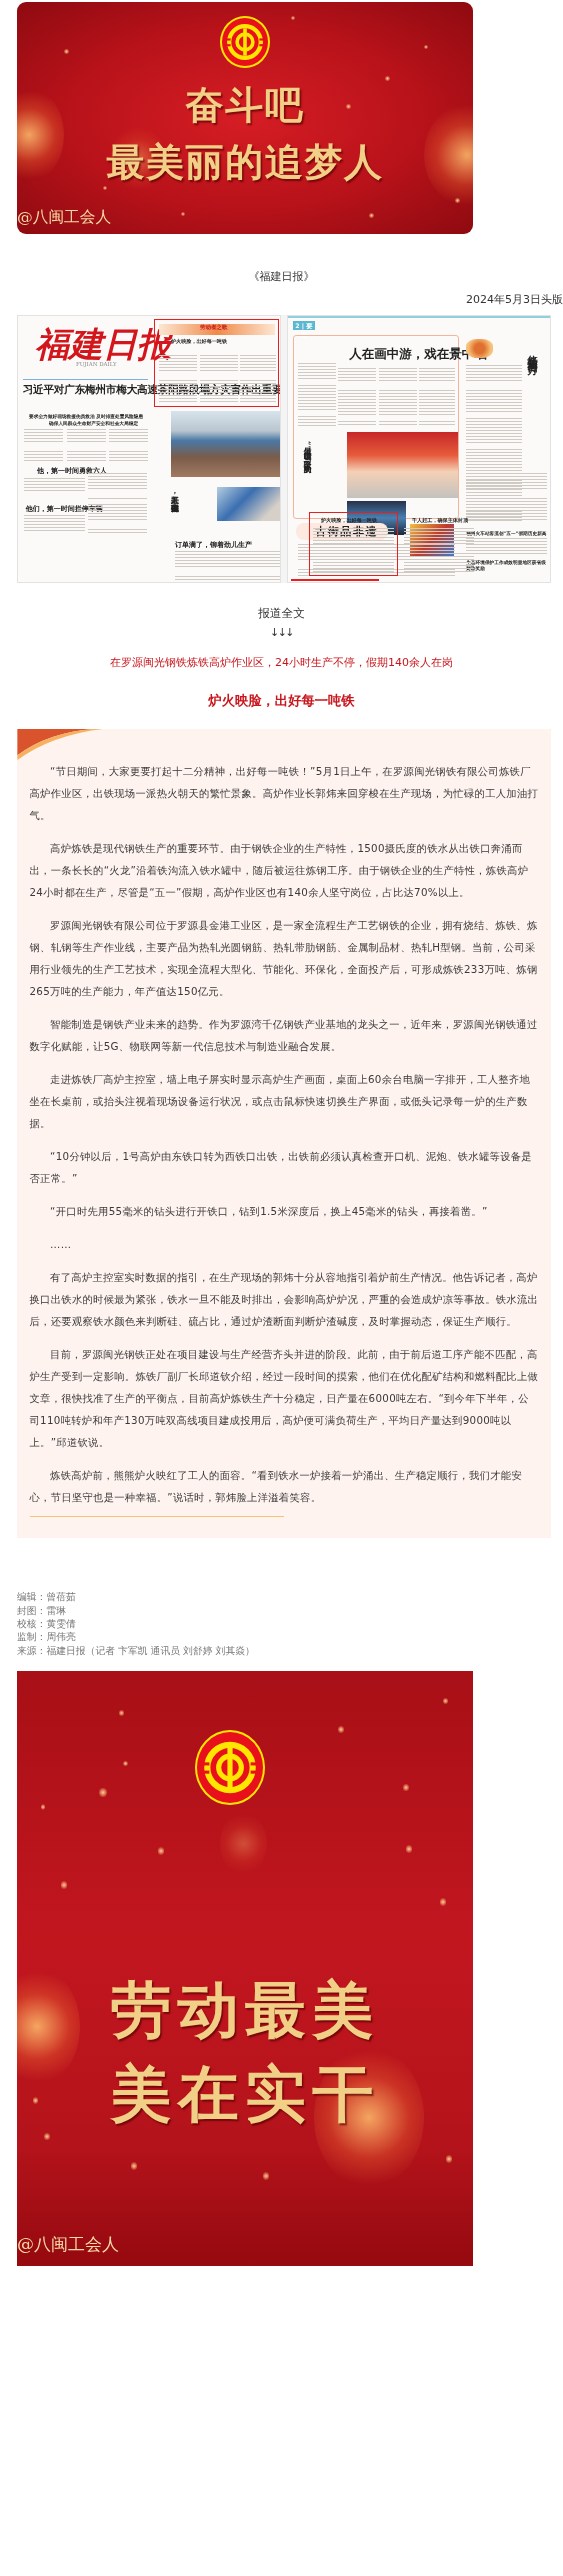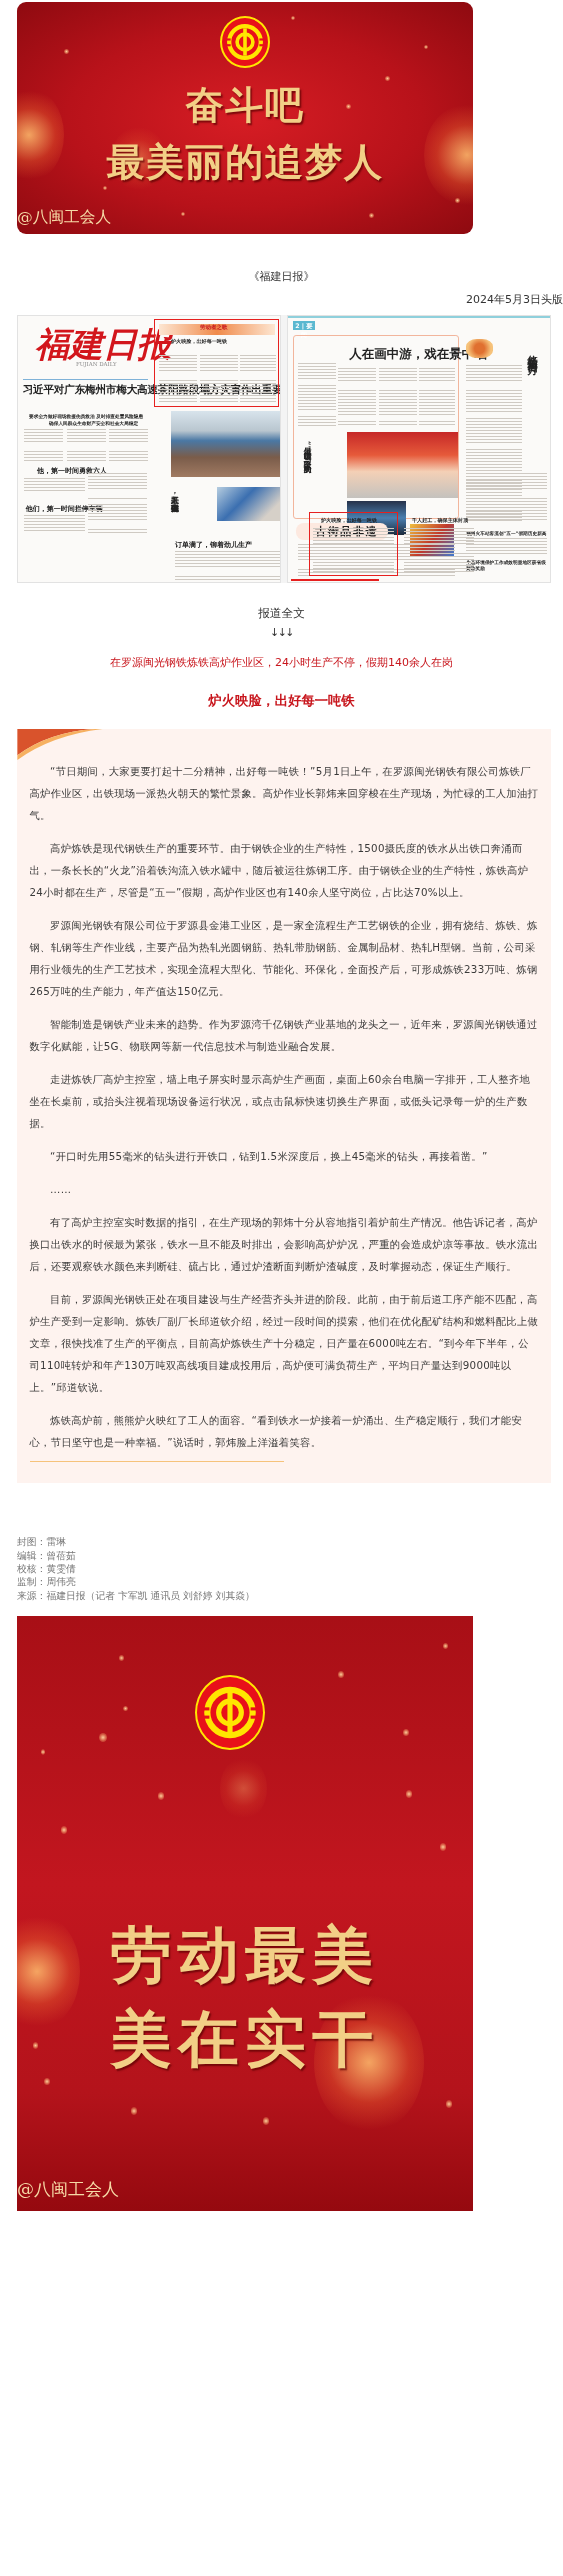--- a/index.html
+++ b/index.html
@@ -204,31 +204,32 @@
     <svg width="86" height="31" viewBox="0 0 110 40">
       <path d="M0 0 L100 0 Q40 4 0 34 Z" fill="#d9532c"></path>
       <path d="M0 34 Q40 4 100 0 L110 0 Q44 8 0 40 Z" fill="#f6b060"></path>
     </svg>
   </div>
   <p>“节日期间，大家更要打起十二分精神，出好每一吨铁！”5月1日上午，在罗源闽光钢铁有限公司炼铁厂高炉作业区，出铁现场一派热火朝天的繁忙景象。高炉作业长郭炜来回穿梭在生产现场，为忙碌的工人加油打气。</p>
   <p>高炉炼铁是现代钢铁生产的重要环节。由于钢铁企业的生产特性，1500摄氏度的铁水从出铁口奔涌而出，一条长长的“火龙”沿着铁沟流入铁水罐中，随后被运往炼钢工序。由于钢铁企业的生产特性，炼铁高炉24小时都在生产，尽管是“五一”假期，高炉作业区也有140余人坚守岗位，占比达70%以上。</p>
   <p>罗源闽光钢铁有限公司位于罗源县金港工业区，是一家全流程生产工艺钢铁的企业，拥有烧结、炼铁、炼钢、轧钢等生产作业线，主要产品为热轧光圆钢筋、热轧带肋钢筋、金属制品材、热轧H型钢。当前，公司采用行业领先的生产工艺技术，实现全流程大型化、节能化、环保化，全面投产后，可形成炼铁233万吨、炼钢265万吨的生产能力，年产值达150亿元。</p>
   <p>智能制造是钢铁产业未来的趋势。作为罗源湾千亿钢铁产业基地的龙头之一，近年来，罗源闽光钢铁通过数字化赋能，让5G、物联网等新一代信息技术与制造业融合发展。</p>
   <p>走进炼铁厂高炉主控室，墙上电子屏实时显示高炉生产画面，桌面上60余台电脑一字排开，工人整齐地坐在长桌前，或抬头注视着现场设备运行状况，或点击鼠标快速切换生产界面，或低头记录每一炉的生产数据。</p>
+  <p>“10分钟以后，1号高炉由东铁口转为西铁口出铁，出铁前必须认真检查开口机、泥炮、铁水罐等设备是否正常。”</p>
   <p>“开口时先用55毫米的钻头进行开铁口，钻到1.5米深度后，换上45毫米的钻头，再接着凿。”</p>
   <p class="ellipsis">……</p>
   <p>有了高炉主控室实时数据的指引，在生产现场的郭炜十分从容地指引着炉前生产情况。他告诉记者，高炉换口出铁水的时候最为紧张，铁水一旦不能及时排出，会影响高炉炉况，严重的会造成炉凉等事故。铁水流出后，还要观察铁水颜色来判断硅、硫占比，通过炉渣断面判断炉渣碱度，及时掌握动态，保证生产顺行。</p>
   <p>目前，罗源闽光钢铁正处在项目建设与生产经营齐头并进的阶段。此前，由于前后道工序产能不匹配，高炉生产受到一定影响。炼铁厂副厂长邱道钦介绍，经过一段时间的摸索，他们在优化配矿结构和燃料配比上做文章，很快找准了生产的平衡点，目前高炉炼铁生产十分稳定，日产量在6000吨左右。“到今年下半年，公司110吨转炉和年产130万吨双高线项目建成投用后，高炉便可满负荷生产，平均日产量达到9000吨以上。”邱道钦说。</p>
   <p style="margin-bottom:0">炼铁高炉前，熊熊炉火映红了工人的面容。“看到铁水一炉接着一炉涌出、生产稳定顺行，我们才能安心，节日坚守也是一种幸福。”说话时，郭炜脸上洋溢着笑容。</p>
   <div class="end-rule"></div>
 </div>
 
 <div class="credits" style="margin-top:52px;">
+  <div>编辑：曾蓓茹</div>
   <div>封图：雷琳</div>
-  <div>编辑：曾蓓茹</div>
   <div>校核：黄雯倩</div>
   <div>监制：周伟亮</div>
   <div>来源：福建日报（记者 卞军凯 通讯员 刘舒婷 刘其焱）</div>
 </div>
 
 <div class="banner bottom" style="margin-top:14px;background:linear-gradient(180deg,#a80f16 0%,#c2161f 45%,#b4131b 80%,#95090f 100%);">
   <div class="glow" style="left:-23.5px;top:297px;width:86px;height:117px;"></div>
   <div class="glow" style="left:297px;top:376px;width:110px;height:141px;"></div>
   <div class="glow" style="left:203px;top:141px;width:47px;height:63px;opacity:.4"></div>
   <div class="sparkle" style="left:102px;top:39px;width:4.7px;height:6.3px"></div>

